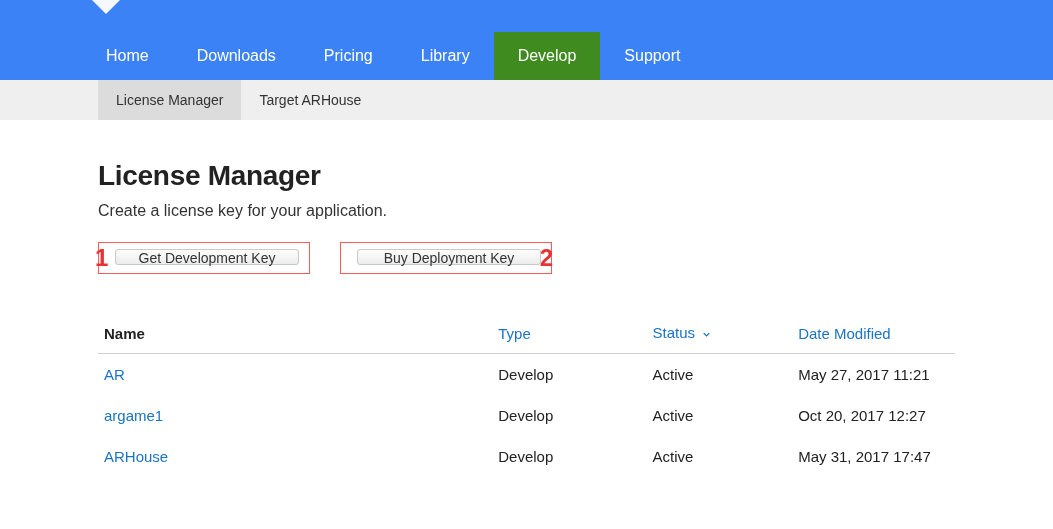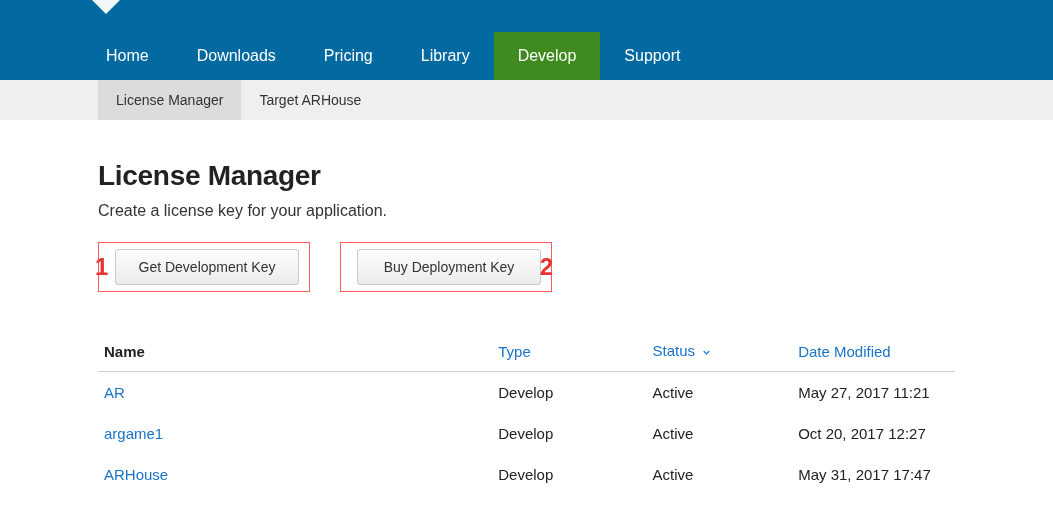--- a/index.html
+++ b/index.html
@@ -3,21 +3,21 @@
 <meta charset="utf-8">
 <style>
   * { box-sizing: border-box; margin: 0; padding: 0; }
   body {
     font-family: -apple-system, BlinkMacSystemFont, "Segoe UI", "Helvetica Neue", Arial, sans-serif;
     background: #fff;
     width: 1053px;
     color: #222;
   }
   .topbar {
-    background: #0369a1;
+    background: #3b82f6;
     height: 80px;
     position: relative;
   }
   .logo-stub {
     position: absolute;
     left: 92px;
     top: -6px;
     width: 28px;
     height: 20px;
     background: #fff;
@@ -93,21 +93,21 @@
     font-family: "Comic Sans MS", cursive, sans-serif;
     top: 50%;
     transform: translateY(-50%);
   }
   .annot-label.left { left: -4px; }
   .annot-label.right { right: -2px; }
   .btn {
     background: linear-gradient(#fdfdfd, #ececec);
     border: 1px solid #c9c9c9;
     border-radius: 3px;
-    height: 36px;
+    height: 16px;
     min-width: 184px;
     font-size: 14px;
     color: #333;
     cursor: pointer;
     padding: 0 20px;
   }
   table.lic {
     width: 100%;
     border-collapse: collapse;
     font-size: 15px;

